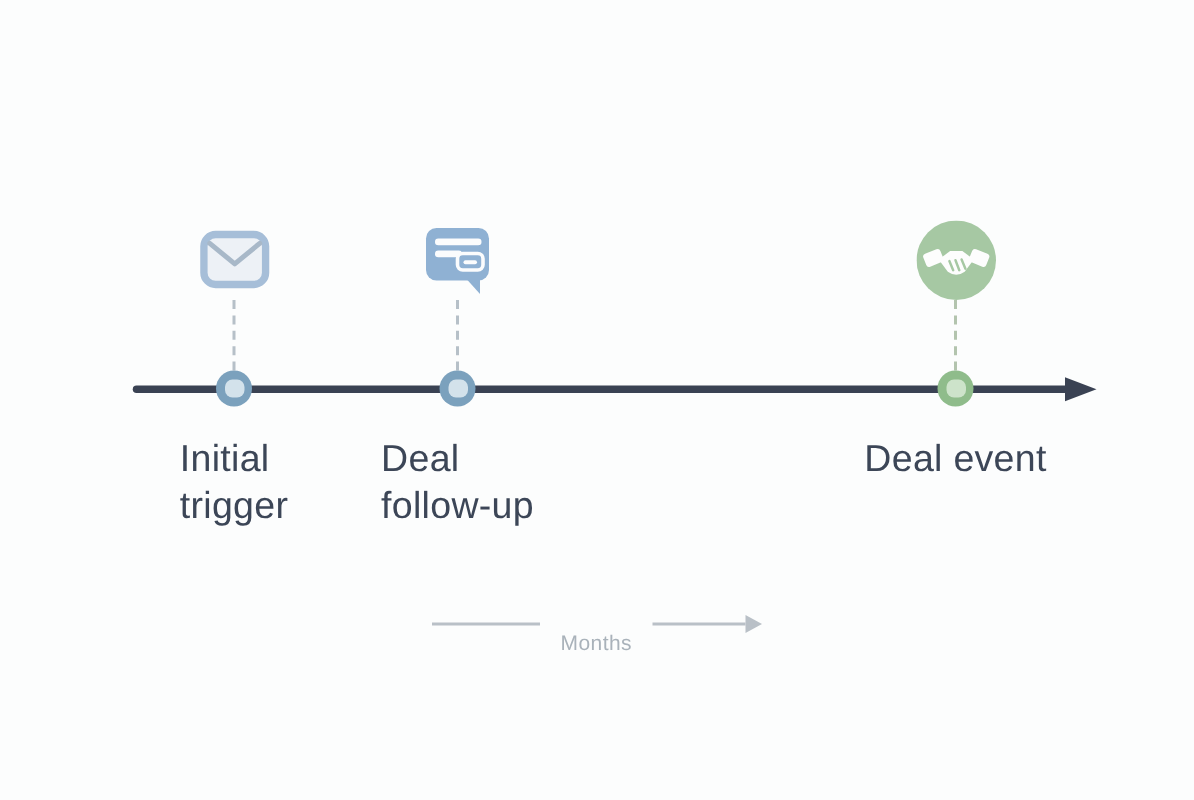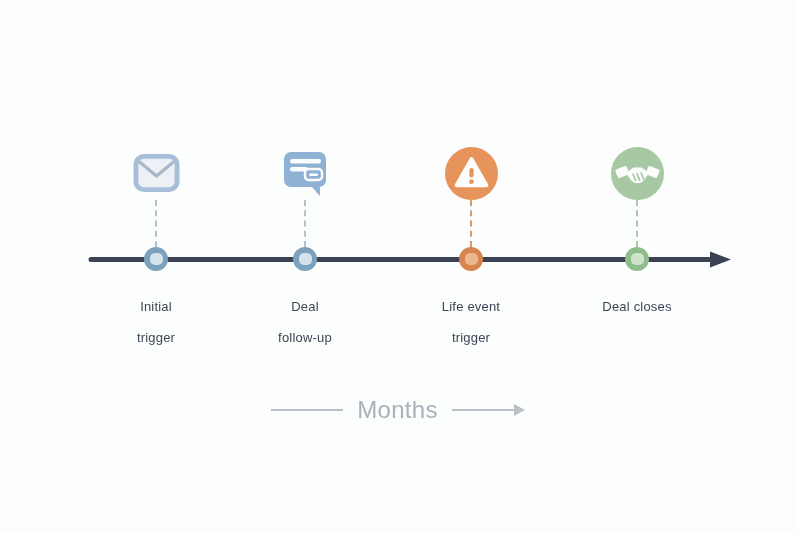--- a/index.html
+++ b/index.html
@@ -51,22 +51,21 @@
     justify-content: center;
   }
   .dot-inner {
     width: 13px;
     height: 12px;
     border-radius: 5px;
     background: var(--dot-inner, #d3e2eb);
   }
   .milestone-label {
     margin-top: 20px;
-    text-align: center;
-    font-size: 13px;
+    font-size: 25px;
     line-height: 31px;
     color: #3c4657;
     letter-spacing: 0.2px;
     white-space: nowrap;
   }
   .axis-row {
     position: absolute;
     top: 396px;
     left: 0;
     width: 796px;
@@ -74,23 +73,24 @@
     align-items: center;
     justify-content: center;
     gap: 14px;
   }
   .axis-line {
     width: 72px;
     height: 2px;
     background: #b9c0c7;
   }
   .axis-label {
-    font-size: 24px;
+    font-size: 14px;
     color: #a9b2ba;
     letter-spacing: 0.3px;
+    margin-top: 24px;
   }
   .axis-arrow-group {
     display: flex;
     align-items: center;
   }
   .axis-arrowhead {
     width: 0;
     height: 0;
     border-left: 11px solid #b9c0c7;
     border-top: 6px solid transparent;
@@ -138,38 +138,20 @@
     <div class="connector"></div>
     <div class="dot">
         <div class="dot-inner"></div>
       </div>
     <div class="milestone-label">
       <div>Deal</div>
       <div>follow-up</div>
     </div>
   </div>
 
-  <div class="milestone" style="left: 471px; --dot-outer: #d6854f; --dot-inner: #ecb78f; --connector: #dd9a66;">
-    <div class="icon-slot">
-      <svg width="53" height="53" viewBox="0 0 52 52">
-        <circle cx="26" cy="26" r="26" fill="#e6945c"></circle>
-        <path d="M26 12 L40.5 37.5 L11.5 37.5 Z" fill="#fdfdfd" stroke="#fdfdfd" stroke-width="4" stroke-linejoin="round"></path>
-        <rect x="23.9" y="20.5" width="4.2" height="9.5" rx="2.1" fill="#e6945c"></rect>
-        <circle cx="26" cy="34" r="2.3" fill="#e6945c"></circle>
-      </svg>
-    </div>
-    <div class="connector"></div>
-    <div class="dot">
-        <div class="dot-inner"></div>
-      </div>
-    <div class="milestone-label">
-      <div>Life event</div>
-      <div>trigger</div>
-    </div>
-  </div>
 
   <div class="milestone" style="left: 637px; --dot-outer: #8fbc8b; --dot-inner: #cde3ca; --connector: #b3c4ae;">
     <div class="icon-slot">
       <svg width="53" height="53" viewBox="0 0 52 52">
         <circle cx="26" cy="26" r="26" fill="#a6c8a3"></circle>
         <g fill="#fdfdfd">
           <rect x="5" y="20" width="12" height="9" rx="2" transform="rotate(-22 11 24.5)"></rect>
           <rect x="35" y="20" width="12" height="9" rx="2" transform="rotate(22 41 24.5)"></rect>
           <path d="M14.5 25.5 L22 20 L30 20 L37.5 25.5 L31.5 33.5 Q26 37.5 20.5 33.5 Z"></path>
         </g>
@@ -178,21 +160,21 @@
           <path d="M25.5 26 L28 32.5"></path>
           <path d="M29.5 25.5 L32 31.5"></path>
         </g>
       </svg>
     </div>
     <div class="connector"></div>
     <div class="dot">
         <div class="dot-inner"></div>
       </div>
     <div class="milestone-label">
-      <div>Deal closes</div>
+      <div>Deal event</div>
       <div></div>
     </div>
   </div>
 
   <div class="axis-row">
     <div class="axis-line"></div>
     <div class="axis-label">Months</div>
     <div class="axis-arrow-group">
       <div class="axis-line" style="width:62px"></div>
       <div class="axis-arrowhead"></div>

